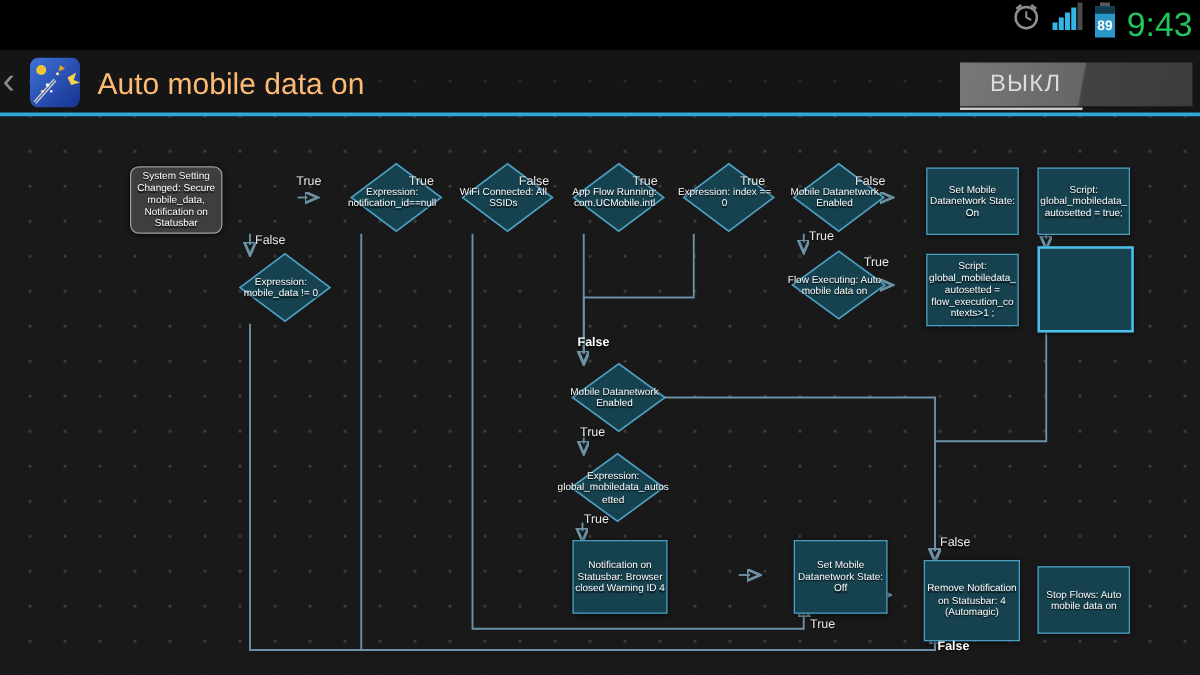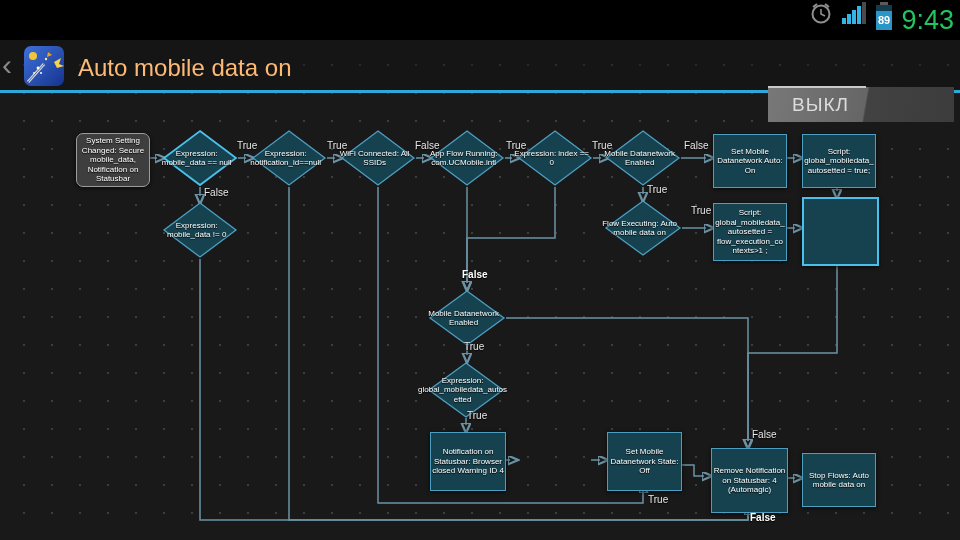--- a/index.html
+++ b/index.html
@@ -14,26 +14,26 @@
      background-image:radial-gradient(#3e3e3e 1px,transparent 1.4px);
      background-size:28px 28px;background-position:10px 11px;}
   
   #action-bar{position:absolute;top:40px;left:0;width:960px;height:50px;
      background:rgba(16,16,16,0.40);border-bottom:3px solid #2da8d8;}
   #back-button{position:absolute;left:2px;top:48px;font-size:30px;color:#8a8a8a;line-height:34px;cursor:pointer;}
   #app-icon{position:absolute;left:24px;top:46px;width:40px;height:40px;}
   #page-title{position:absolute;left:78px;top:54px;font-size:24px;color:#fdba74;}
   #flow-toggle{position:absolute;left:768px;top:50px;width:186px;height:35px;
      background:linear-gradient(100deg,#787878 0%,#666 52%,#424242 53%,#3c3c3c 100%);
-     display:flex;align-items:center;cursor:pointer;margin-top:37px;}
+     display:flex;align-items:center;cursor:pointer;}
   #flow-toggle .toggle-label{width:105px;text-align:center;font-size:19px;color:#dcdcdc;letter-spacing:1px;}
   #toggle-underline{position:absolute;left:768px;top:86px;width:98px;height:2px;background:#c9c9c9;}
   
   .node{position:absolute;display:flex;align-items:center;justify-content:center;
-        text-align:center;color:#fff;cursor:pointer;}
+        text-align:center;color:#fff;cursor:pointer;margin-left:28px;}
   .node-label{font-size:8px;line-height:9.5px;text-shadow:0 1px 1px #000;overflow-wrap:break-word;
         word-wrap:break-word;width:100%;position:relative;z-index:1;}
   .rect{background:#16424f;border:1px solid #4d9fc2;box-shadow:0 1px 4px rgba(0,0,0,.7);padding:1px;}
   .rect.selected{border-color:#4ac1ec;border-width:2px;}
   .trigger{background:#3e3e3e;border:1px solid #9c9c9c;border-radius:7px;box-shadow:0 1px 4px rgba(0,0,0,.7);}
   .diamond svg{position:absolute;inset:0;width:100%;height:100%;overflow:visible;}
   .diamond polygon{fill:#16424f;stroke:#4d9fc2;stroke-width:1.3;}
   .diamond.selected polygon{stroke:#4ac1ec;stroke-width:1.8;}
   .diamond .node-label{width:118%;margin-left:-9%;}
   
@@ -130,26 +130,20 @@
     <path d="M785 478 L795 478" marker-end="url(#arr)"></path>
     <path d="M289 187 L289 520 L748 520 L748 513" marker-end="url(#arr)"></path>
     <path d="M200 259 L200 520 L748 520 L748 513" marker-end="url(#arr)"></path>
     <path d="M378 187 L378 503 L643 503 L643 491" marker-end="url(#arr)"></path>
   </svg>
 
   <div class="node trigger" style="left:76px;top:133px;width:72px;height:52px">
     <span class="node-label">System Setting Changed: Secure mobile_data, Notification on Statusbar</span>
     </div>
 
-  <div class="node diamond selected" style="left:163px;top:130px;width:74px;height:56px">
-    <svg viewBox="0 0 74 56" preserveAspectRatio="none">
-        <polygon points="37,1 73,28 37,55 1,28"></polygon>
-      </svg>
-    <span class="node-label">Expression: mobile_data == null</span>
-    </div>
 
   <div class="node diamond" style="left:341px;top:130px;width:74px;height:56px">
     <svg viewBox="0 0 74 56" preserveAspectRatio="none">
         <polygon points="37,1 73,28 37,55 1,28"></polygon>
       </svg>
     <span class="node-label">WiFi Connected: All SSIDs</span>
     </div>
 
   <div class="node diamond" style="left:252px;top:130px;width:74px;height:56px">
     <svg viewBox="0 0 74 56" preserveAspectRatio="none">
@@ -173,21 +167,21 @@
     </div>
 
   <div class="node diamond" style="left:606px;top:130px;width:74px;height:56px">
     <svg viewBox="0 0 74 56" preserveAspectRatio="none">
         <polygon points="37,1 73,28 37,55 1,28"></polygon>
       </svg>
     <span class="node-label">Mobile Datanetwork Enabled</span>
     </div>
 
   <div class="node rect" style="left:713px;top:134px;width:70px;height:50px">
-    <span class="node-label">Set Mobile Datanetwork Auto: On</span>
+    <span class="node-label">Set Mobile Datanetwork State: On</span>
     </div>
 
   <div class="node rect" style="left:802px;top:134px;width:70px;height:50px">
     <span class="node-label">Script: global_mobiledata_autosetted = true;</span>
     </div>
 
   <div class="node diamond" style="left:163px;top:202px;width:74px;height:56px">
     <svg viewBox="0 0 74 56" preserveAspectRatio="none">
         <polygon points="37,1 73,28 37,55 1,28"></polygon>
       </svg>

